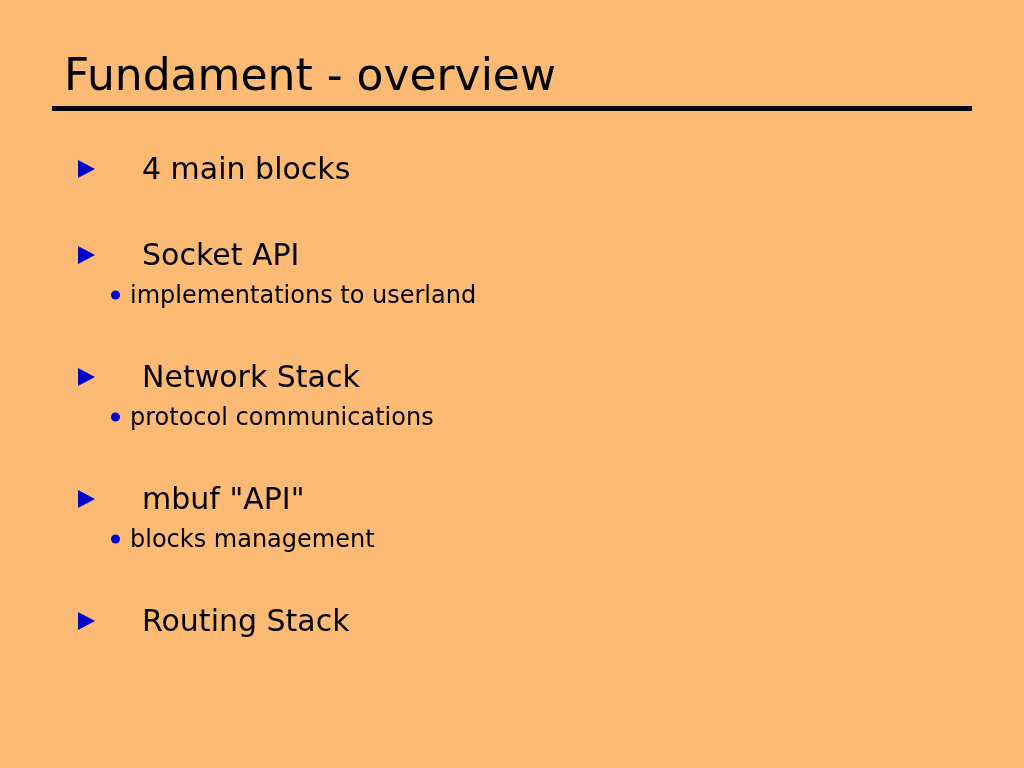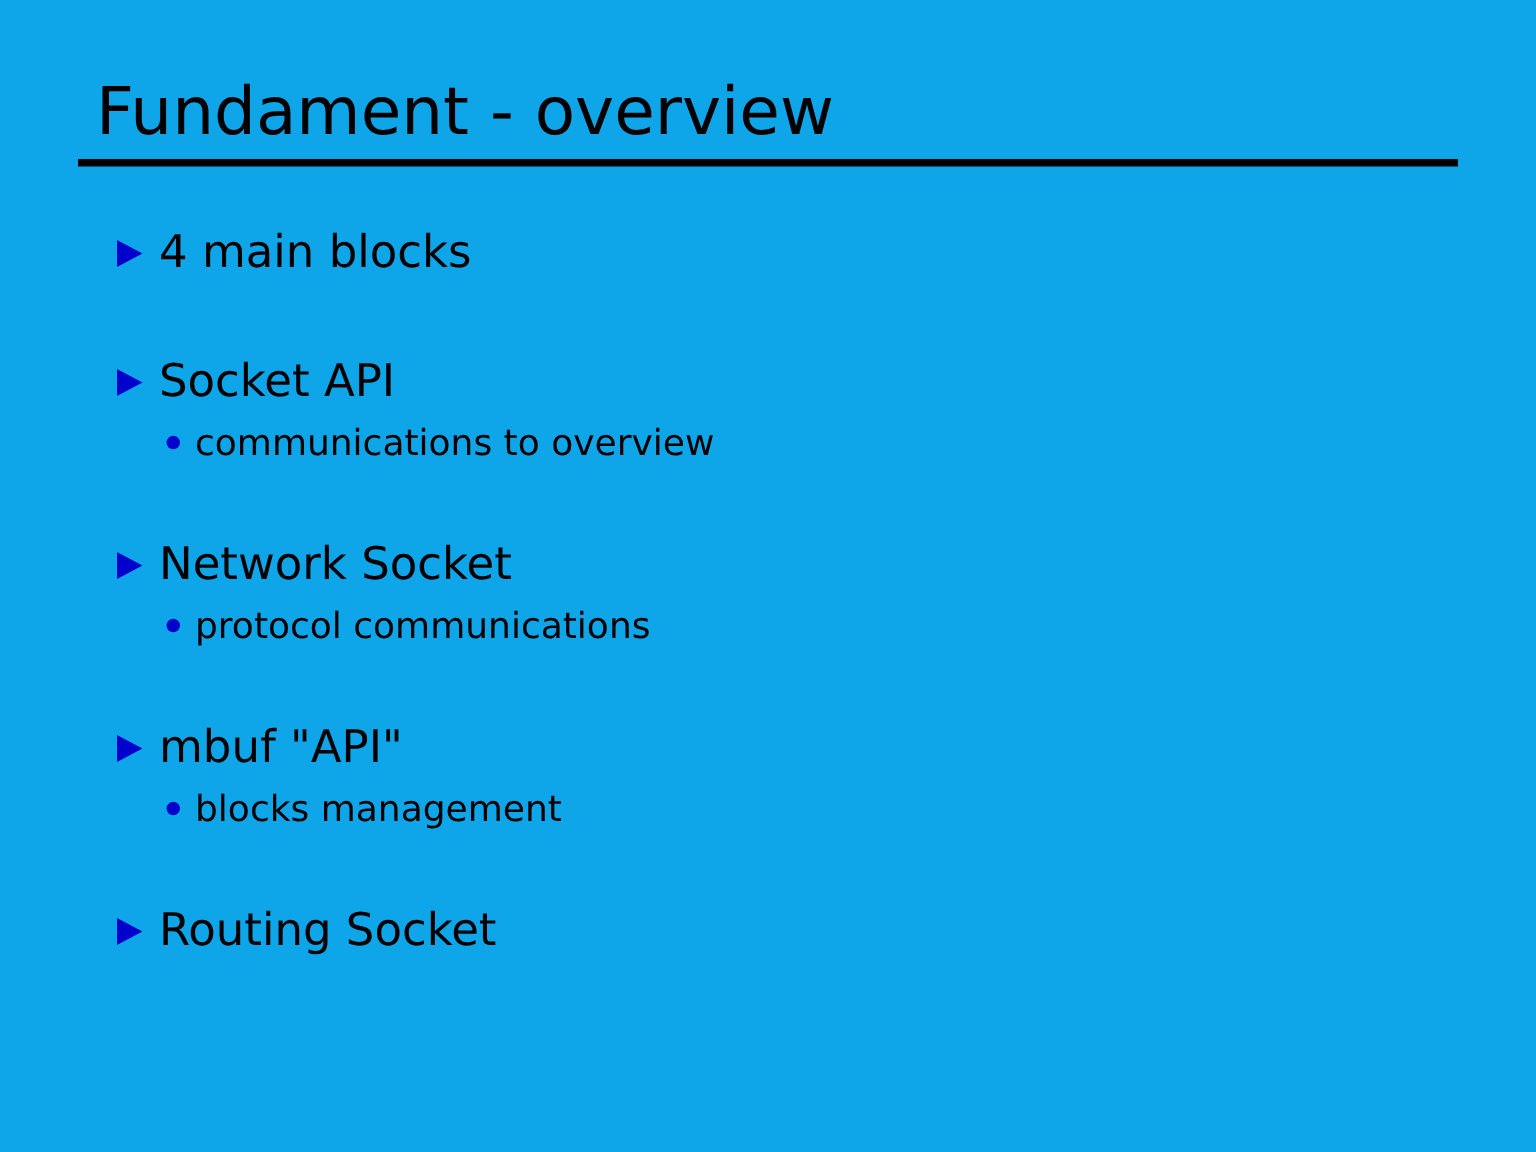--- a/index.html
+++ b/index.html
@@ -14,21 +14,21 @@
     overflow: hidden;
     font-family: "DejaVu Sans", "Liberation Sans", sans-serif;
     color: #000000;
     -webkit-font-smoothing: antialiased;
   }
 
   .slide {
     position: relative;
     width: 1024px;
     height: 768px;
-    background: #0ea5e9;
+    background: #fdba74;
     box-sizing: border-box;
   }
 
   
   .title-block {
     position: absolute;
     left: 52px;
     top: 48px;
     width: 920px;
   }
@@ -64,20 +64,21 @@
   .group.gap-top {
     margin-top: 44px;
     text-align: center;
   }
 
   
   .l1-row {
     display: flex;
     align-items: baseline;
     height: 42px;
+    gap: 36px;
   }
   .l1-marker {
     flex: 0 0 auto;
     width: 28px;
     position: relative;
     align-self: center;
     height: 42px;
   }
   .l1-marker .tri {
     position: absolute;
@@ -153,30 +154,30 @@
       <div class="l1-row">
         <span class="l1-marker">
             <span class="tri"></span>
           </span>
         <span class="l1-text">Socket API</span>
       </div>
       <div class="l2-row">
         <span class="l2-marker">
             <span class="dot"></span>
           </span>
-        <span class="l2-text">communications to overview</span>
-      </div>
-    </div>
-
-    <div class="group gap-top">
-      <div class="l1-row">
-        <span class="l1-marker">
-            <span class="tri"></span>
-          </span>
-        <span class="l1-text">Network Socket</span>
+        <span class="l2-text">implementations to userland</span>
+      </div>
+    </div>
+
+    <div class="group gap-top">
+      <div class="l1-row">
+        <span class="l1-marker">
+            <span class="tri"></span>
+          </span>
+        <span class="l1-text">Network Stack</span>
       </div>
       <div class="l2-row">
         <span class="l2-marker">
             <span class="dot"></span>
           </span>
         <span class="l2-text">protocol communications</span>
       </div>
     </div>
 
     <div class="group gap-top">
@@ -192,18 +193,18 @@
           </span>
         <span class="l2-text">blocks management</span>
       </div>
     </div>
 
     <div class="group gap-top">
       <div class="l1-row">
         <span class="l1-marker">
             <span class="tri"></span>
           </span>
-        <span class="l1-text">Routing Socket</span>
+        <span class="l1-text">Routing Stack</span>
       </div>
     </div>
 
   </div>
 </div>
 
 </body></html>

